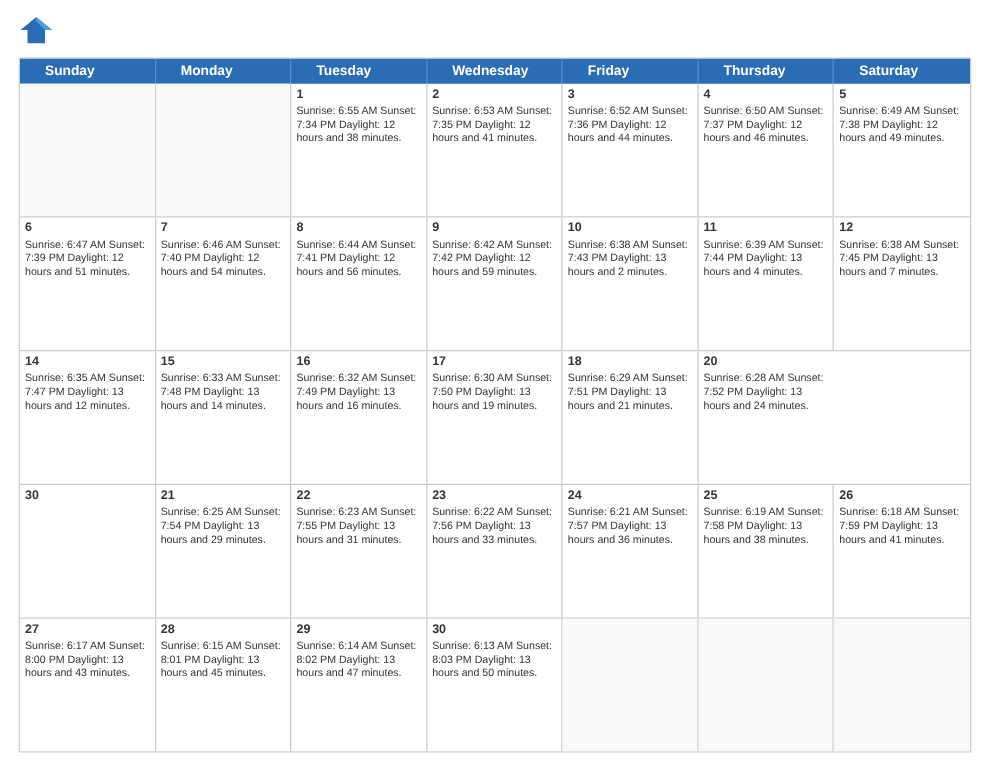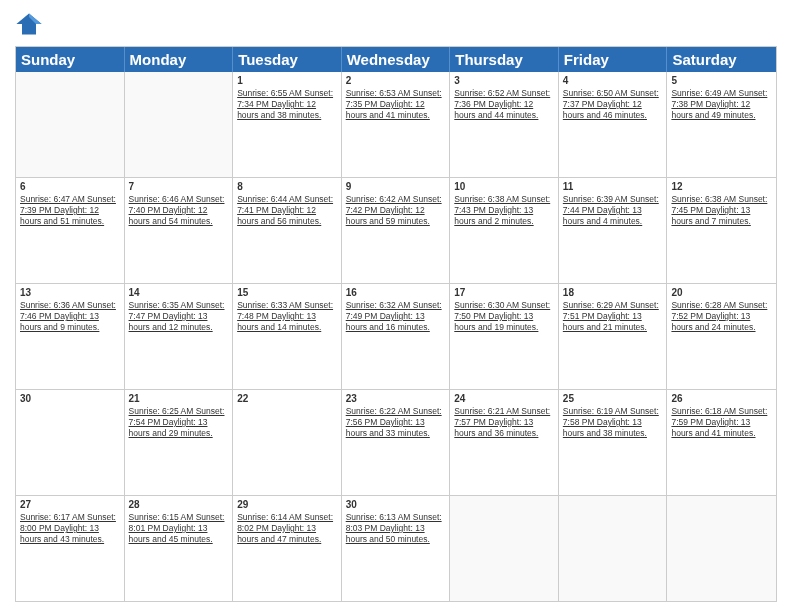--- a/index.html
+++ b/index.html
@@ -65,23 +65,23 @@
       flex-direction: column;
       border: 1px solid #ccc;
     }
     .cal-header-row {
       display: grid;
       grid-template-columns: repeat(7, 1fr);
       background: #2a6db5;
     }
     .cal-header-cell {
       color: #fff;
-      font-size: 15px;
-      font-weight: bold;
-      padding: 4px 5px;
+      font-size: 11px;
+      font-weight: bold;
+      padding: 4px 20px;
       border-right: 1px solid #5590cc;
       text-align: left;
     }
     .cal-header-cell:last-child { border-right: none; }
     .cal-body {
       flex: 1;
       display: flex;
       flex-direction: column;
     }
     .cal-row {
@@ -105,21 +105,20 @@
     .day-num {
       font-size: 10px;
       font-weight: bold;
       display: block;
       margin-bottom: 2px;
     }
     .day-info {
       font-size: 8.5px;
       line-height: 1.3;
       color: #333;
-      text-decoration: underline;
     }
   </style>
 </head>
 <body>
 
 <div class="page">
   <div class="header">
     <div class="logo">
       <svg class="logo-icon" viewBox="0 0 40 40" xmlns="http://www.w3.org/2000/svg">
         <polygon points="20,5 38,20 30,20 30,35 10,35 10,20 2,20" fill="#2a6db5"></polygon>
@@ -135,22 +134,22 @@
       <div class="title-location"></div>
     </div>
   </div>
 
   <div class="calendar">
     <div class="cal-header-row" id="cal-header">
         <div class="cal-header-cell">Sunday</div>
         <div class="cal-header-cell">Monday</div>
         <div class="cal-header-cell">Tuesday</div>
         <div class="cal-header-cell">Wednesday</div>
+        <div class="cal-header-cell">Friday</div>
         <div class="cal-header-cell">Thursday</div>
-        <div class="cal-header-cell">Friday</div>
         <div class="cal-header-cell">Saturday</div>
       </div>
     <div class="cal-body" id="cal-body">
         <div class="cal-row">
           <div class="cal-cell empty"></div>
           <div class="cal-cell empty"></div>
           <div class="cal-cell">
             <span class="day-num">1</span>
             <div class="day-info">Sunrise: 6:55 AM
 Sunset: 7:34 PM
@@ -220,26 +219,20 @@
           </div>
           <div class="cal-cell">
             <span class="day-num">12</span>
             <div class="day-info">Sunrise: 6:38 AM
 Sunset: 7:45 PM
 Daylight: 13 hours and 7 minutes.</div>
           </div>
         </div>
         <div class="cal-row">
           <div class="cal-cell">
-            <span class="day-num">13</span>
-            <div class="day-info">Sunrise: 6:36 AM
-Sunset: 7:46 PM
-Daylight: 13 hours and 9 minutes.</div>
-          </div>
-          <div class="cal-cell">
             <span class="day-num">14</span>
             <div class="day-info">Sunrise: 6:35 AM
 Sunset: 7:47 PM
 Daylight: 13 hours and 12 minutes.</div>
           </div>
           <div class="cal-cell">
             <span class="day-num">15</span>
             <div class="day-info">Sunrise: 6:33 AM
 Sunset: 7:48 PM
 Daylight: 13 hours and 14 minutes.</div>
@@ -274,20 +267,23 @@
             <span class="day-num">30</span>
           </div>
           <div class="cal-cell">
             <span class="day-num">21</span>
             <div class="day-info">Sunrise: 6:25 AM
 Sunset: 7:54 PM
 Daylight: 13 hours and 29 minutes.</div>
           </div>
           <div class="cal-cell">
             <span class="day-num">22</span>
+            <div class="day-info">Sunrise: 6:23 AM
+Sunset: 7:55 PM
+Daylight: 13 hours and 31 minutes.</div>
           </div>
           <div class="cal-cell">
             <span class="day-num">23</span>
             <div class="day-info">Sunrise: 6:22 AM
 Sunset: 7:56 PM
 Daylight: 13 hours and 33 minutes.</div>
           </div>
           <div class="cal-cell">
             <span class="day-num">24</span>
             <div class="day-info">Sunrise: 6:21 AM

